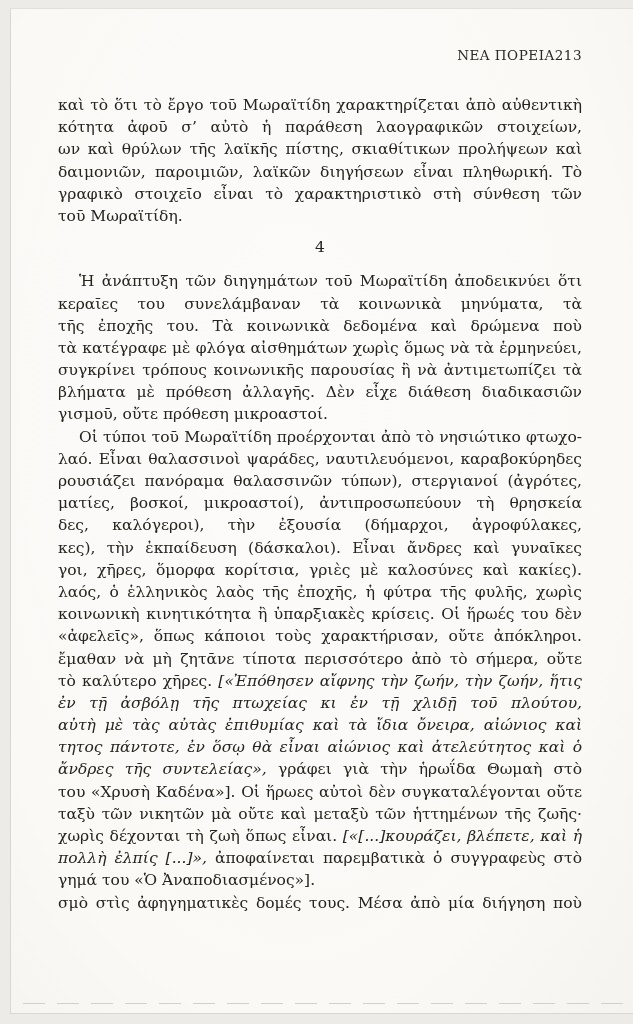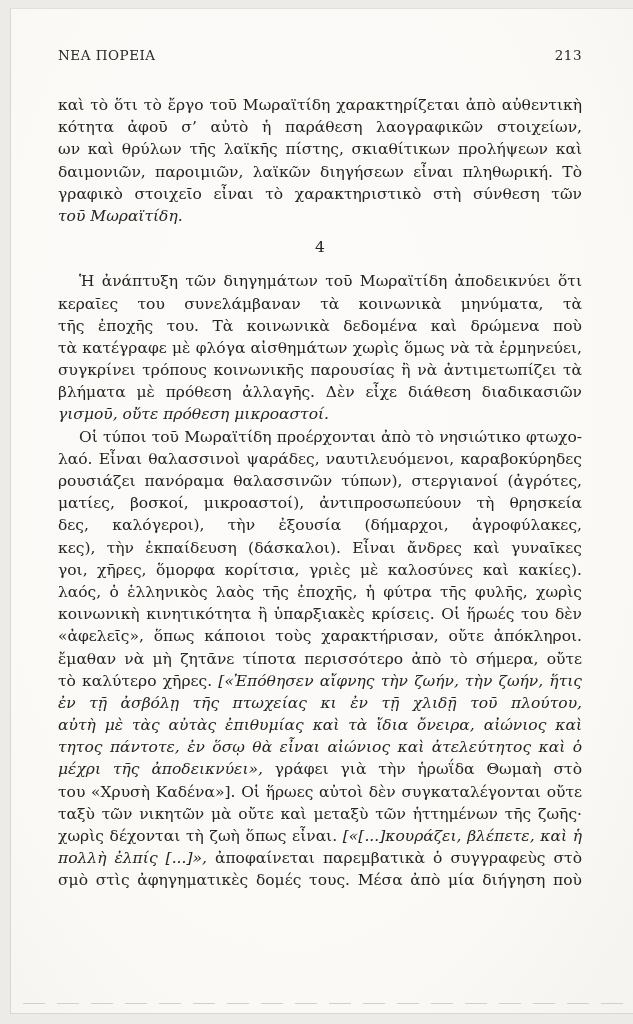--- a/index.html
+++ b/index.html
@@ -11,32 +11,32 @@
   .page{
     position:absolute;left:10px;top:8px;right:0;bottom:10px;
     background:#fbfaf8;
     background-image:radial-gradient(ellipse at 45% 40%, #fcfbfa 0%, #faf9f6 70%, #f5f3f0 100%);
     border-left:1px solid #d9d7d3;
     border-top:1px solid #e2e0dc;
     border-bottom:1px solid #d9d7d3;
   }
   .running-header{
     position:absolute;left:47px;top:38px;width:524px;
-    display:flex;justify-content:space-between;align-items:baseline;
+    display:flex;justify-content:flex-end;align-items:baseline;
     font-size:13.5px;color:#2b2925;letter-spacing:0.5px;
   }
   .textblock{
     position:absolute;left:47px;top:85px;width:524px;
     font-size:15.5px;line-height:22.2px;color:#262420;
   }
   .line{
     text-align:justify;text-align-last:justify;
     white-space:normal;overflow:hidden;height:22.2px;
   }
-  .line.align-left{text-align:right;text-align-last:left;font-style:italic;}
+  .line.align-left{text-align:right;text-align-last:left;}
   .line.indent{padding-left:21px;}
   .section-heading{
     text-align:center;font-size:15.5px;color:#262420;
     margin:9px 0 12px 0;height:22.2px;line-height:22.2px;
   }
   .seg-italic{font-style:italic;}
   .scan-edge-bottom{
     position:absolute;left:12px;right:2px;bottom:9px;height:1px;
     background:repeating-linear-gradient(90deg,#d2d0cc 0 22px,transparent 22px 34px);
   }
@@ -77,24 +77,25 @@
         <div class="line"><span>κες), τὴν ἐκπαίδευση (δάσκαλοι). Εἶναι ἄνδρες καὶ γυναῖκες (σύζυ-</span></div>
         <div class="line"><span>γοι, χῆρες, ὅμορφα κορίτσια, γριὲς μὲ καλοσύνες καὶ κακίες). Εἶναι ὁ</span></div>
         <div class="line"><span>λαός, ὁ ἑλληνικὸς λαὸς τῆς ἐποχῆς, ἡ φύτρα τῆς φυλῆς, χωρὶς ἐξέλιξη,</span></div>
         <div class="line"><span>κοινωνικὴ κινητικότητα ἢ ὑπαρξιακὲς κρίσεις. Οἱ ἥρωές του δὲν εἶναι</span></div>
         <div class="line"><span>«ἀφελεῖς», ὅπως κάποιοι τοὺς χαρακτήρισαν, οὔτε ἀπόκληροι. Ἁπλῶς</span></div>
         <div class="line"><span>ἔμαθαν νὰ μὴ ζητᾶνε τίποτα περισσότερο ἀπὸ τὸ σήμερα, οὔτε ἔστω</span></div>
         <div class="line"><span>τὸ καλύτερο χῆρες. </span><span class="seg-italic">[«Ἐπόθησεν αἴφνης τὴν ζωήν, τὴν ζωήν, ἥτις κι</span></div>
         <div class="line"><span class="seg-italic">ἐν τῇ ἀσβόλῃ τῆς πτωχείας κι ἐν τῇ χλιδῇ τοῦ πλούτου, ἀνασκιρτᾶ ἡ</span></div>
         <div class="line"><span class="seg-italic">αὐτὴ μὲ τὰς αὐτὰς ἐπιθυμίας καὶ τὰ ἴδια ὄνειρα, αἰώνιος καὶ ἀτελεύ-</span></div>
         <div class="line"><span class="seg-italic">τητος πάντοτε, ἐν ὅσῳ θὰ εἶναι αἰώνιος καὶ ἀτελεύτητος καὶ ὁ κόσμος</span></div>
-        <div class="line"><span class="seg-italic">μέχρι τῆς ἀποδεικνύει»,</span><span> γράφει γιὰ τὴν ἡρωΐδα Θωμαὴ στὸ διήγημά</span></div>
+        <div class="line"><span class="seg-italic">ἄνδρες τῆς συντελείας»,</span><span> γράφει γιὰ τὴν ἡρωΐδα Θωμαὴ στὸ διήγημά</span></div>
         <div class="line"><span>του «Χρυσὴ Καδένα»]. Οἱ ἥρωες αὐτοὶ δὲν συγκαταλέγονται οὔτε με-</span></div>
         <div class="line"><span>ταξὺ τῶν νικητῶν μὰ οὔτε καὶ μεταξὺ τῶν ἡττημένων τῆς ζωῆς·</span></div>
         <div class="line"><span>χωρὶς δέχονται τὴ ζωὴ ὅπως εἶναι. </span><span class="seg-italic">[«[...]κουράζει, βλέπετε, καὶ ἡ</span></div>
         <div class="line"><span class="seg-italic">πολλὴ ἐλπίς [...]»,</span><span> ἀποφαίνεται παρεμβατικὰ ὁ συγγραφεὺς στὸ διή-</span></div>
+        <div class="line align-left"><span>γημά του «Ὁ Ἀναποδιασμένος»].</span></div>
       </div>
       <div>
         <div class="line"><span>σμὸ στὶς ἀφηγηματικὲς δομές τους. Μέσα ἀπὸ μία διήγηση ποὺ ἄλλο-</span></div>
       </div>
     </div>
   <div class="scan-edge-bottom"></div>
 </div>
 
 </body></html>

